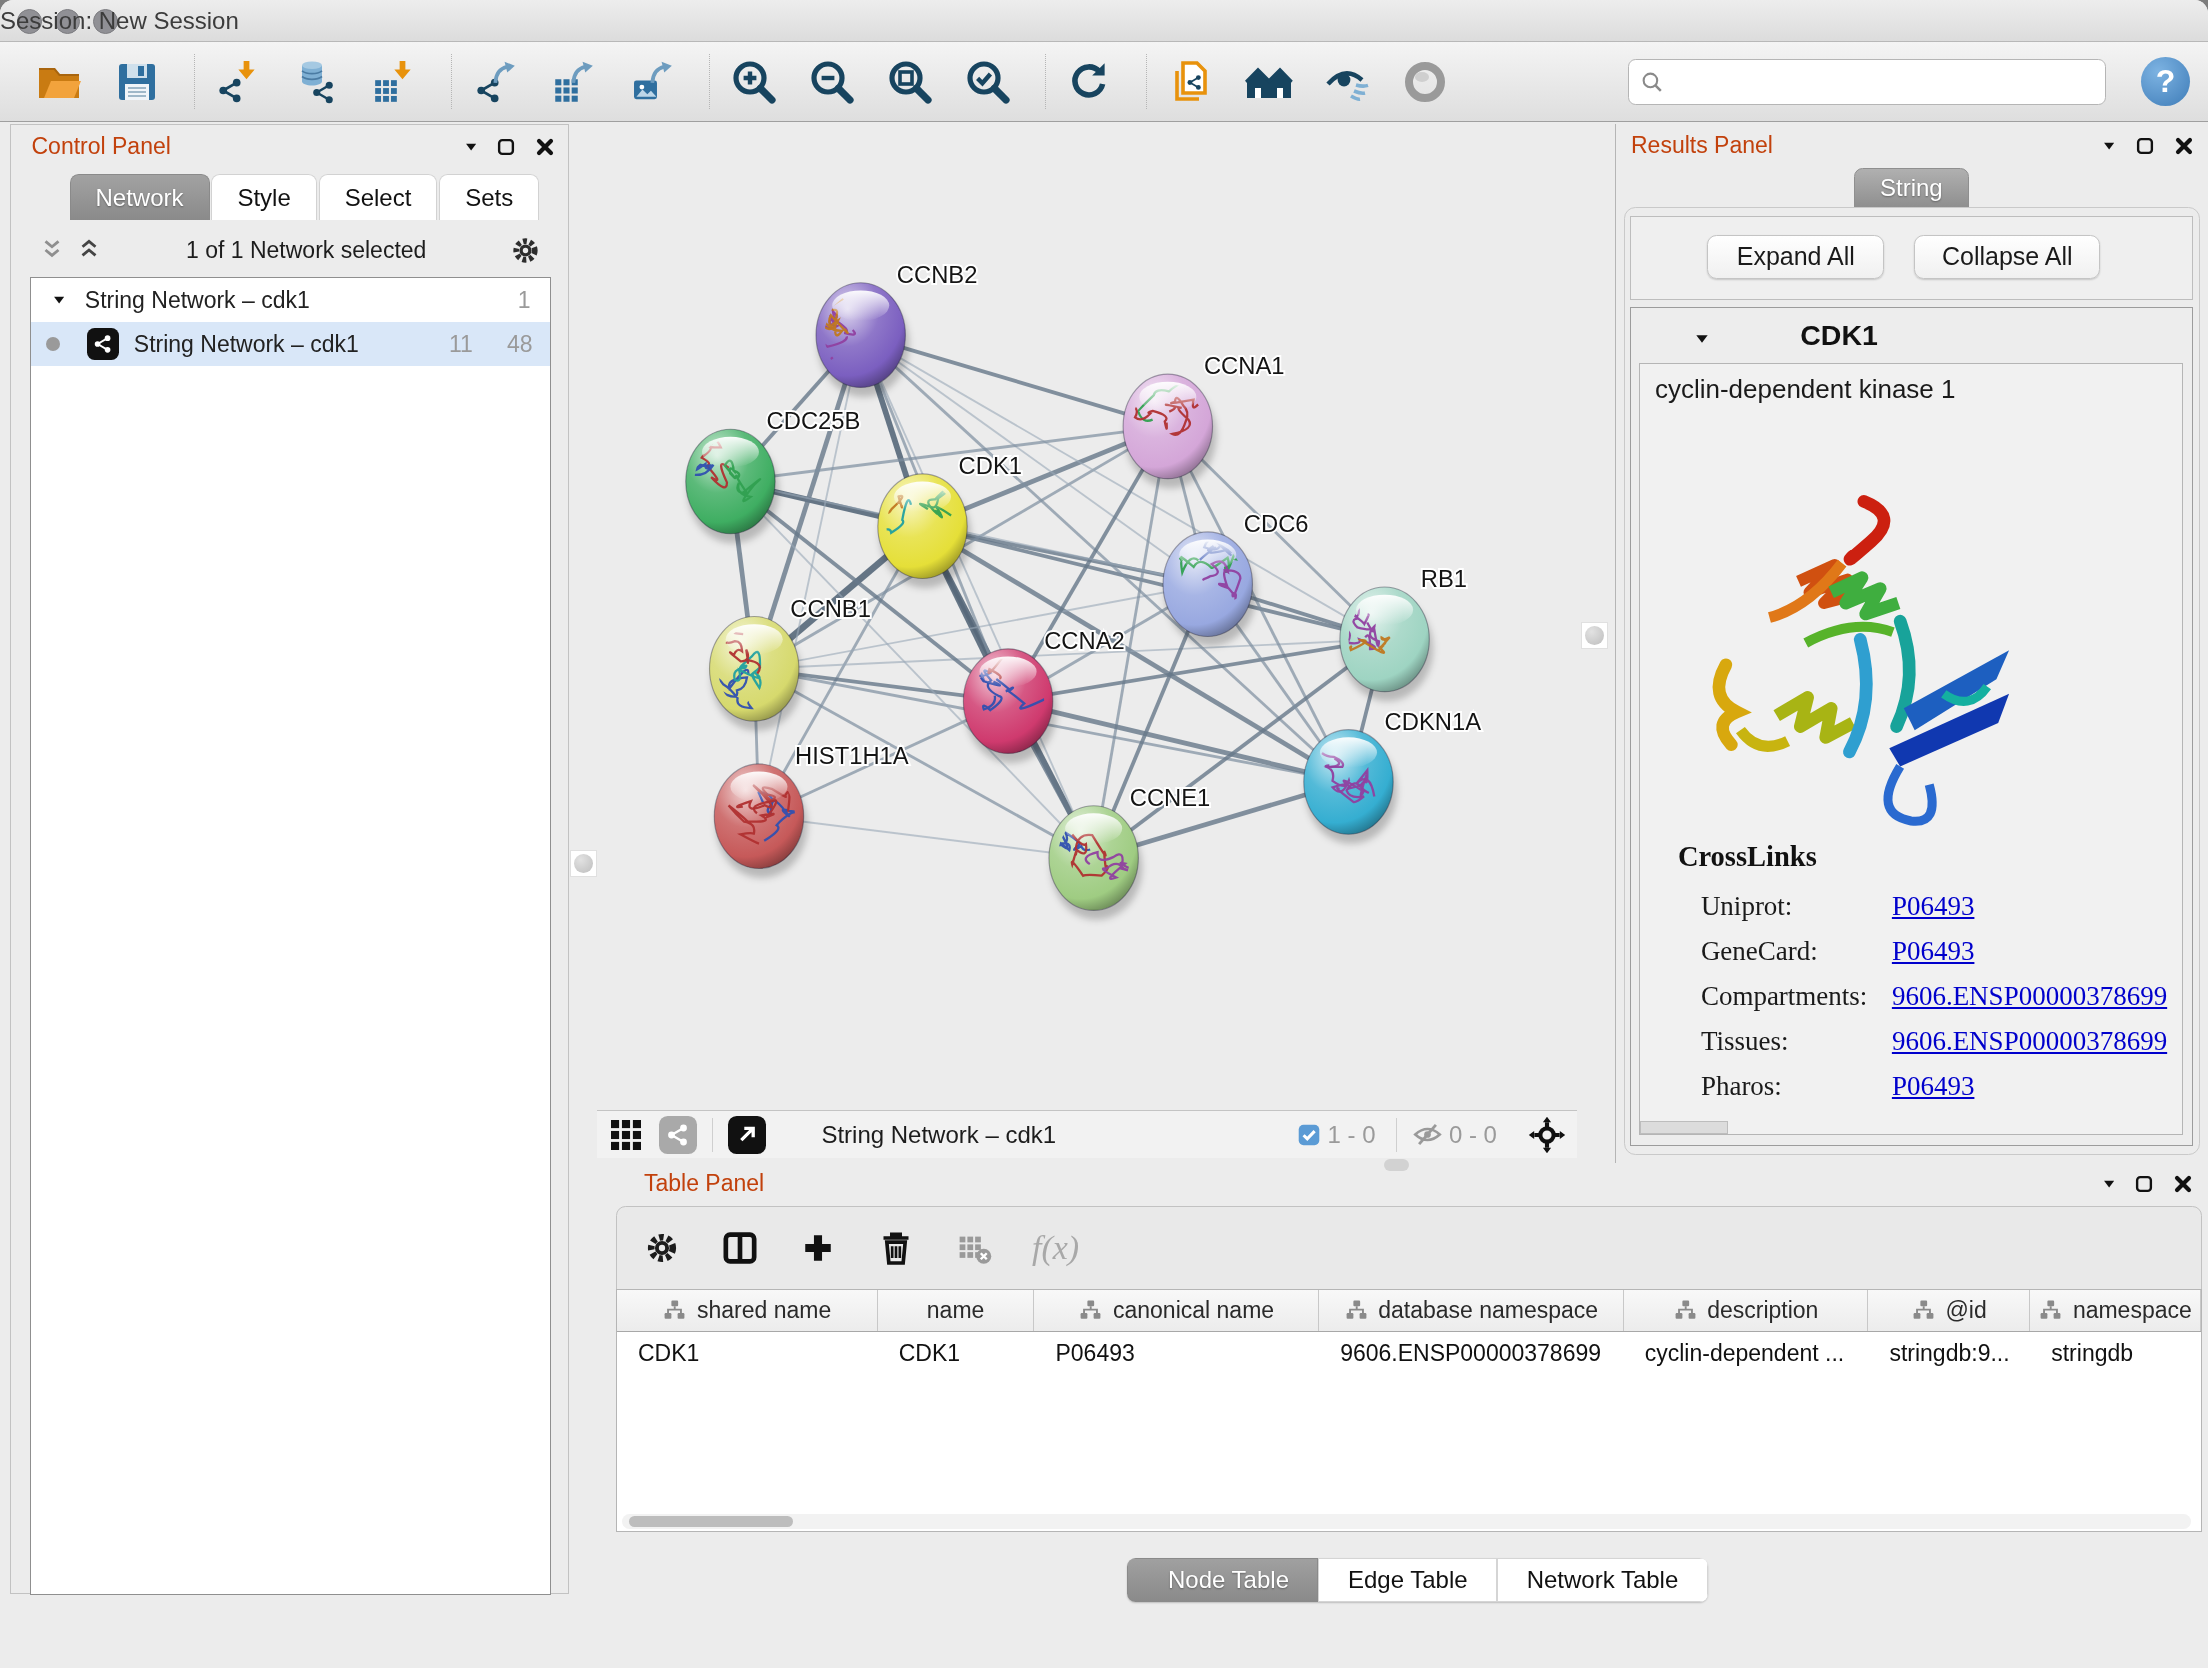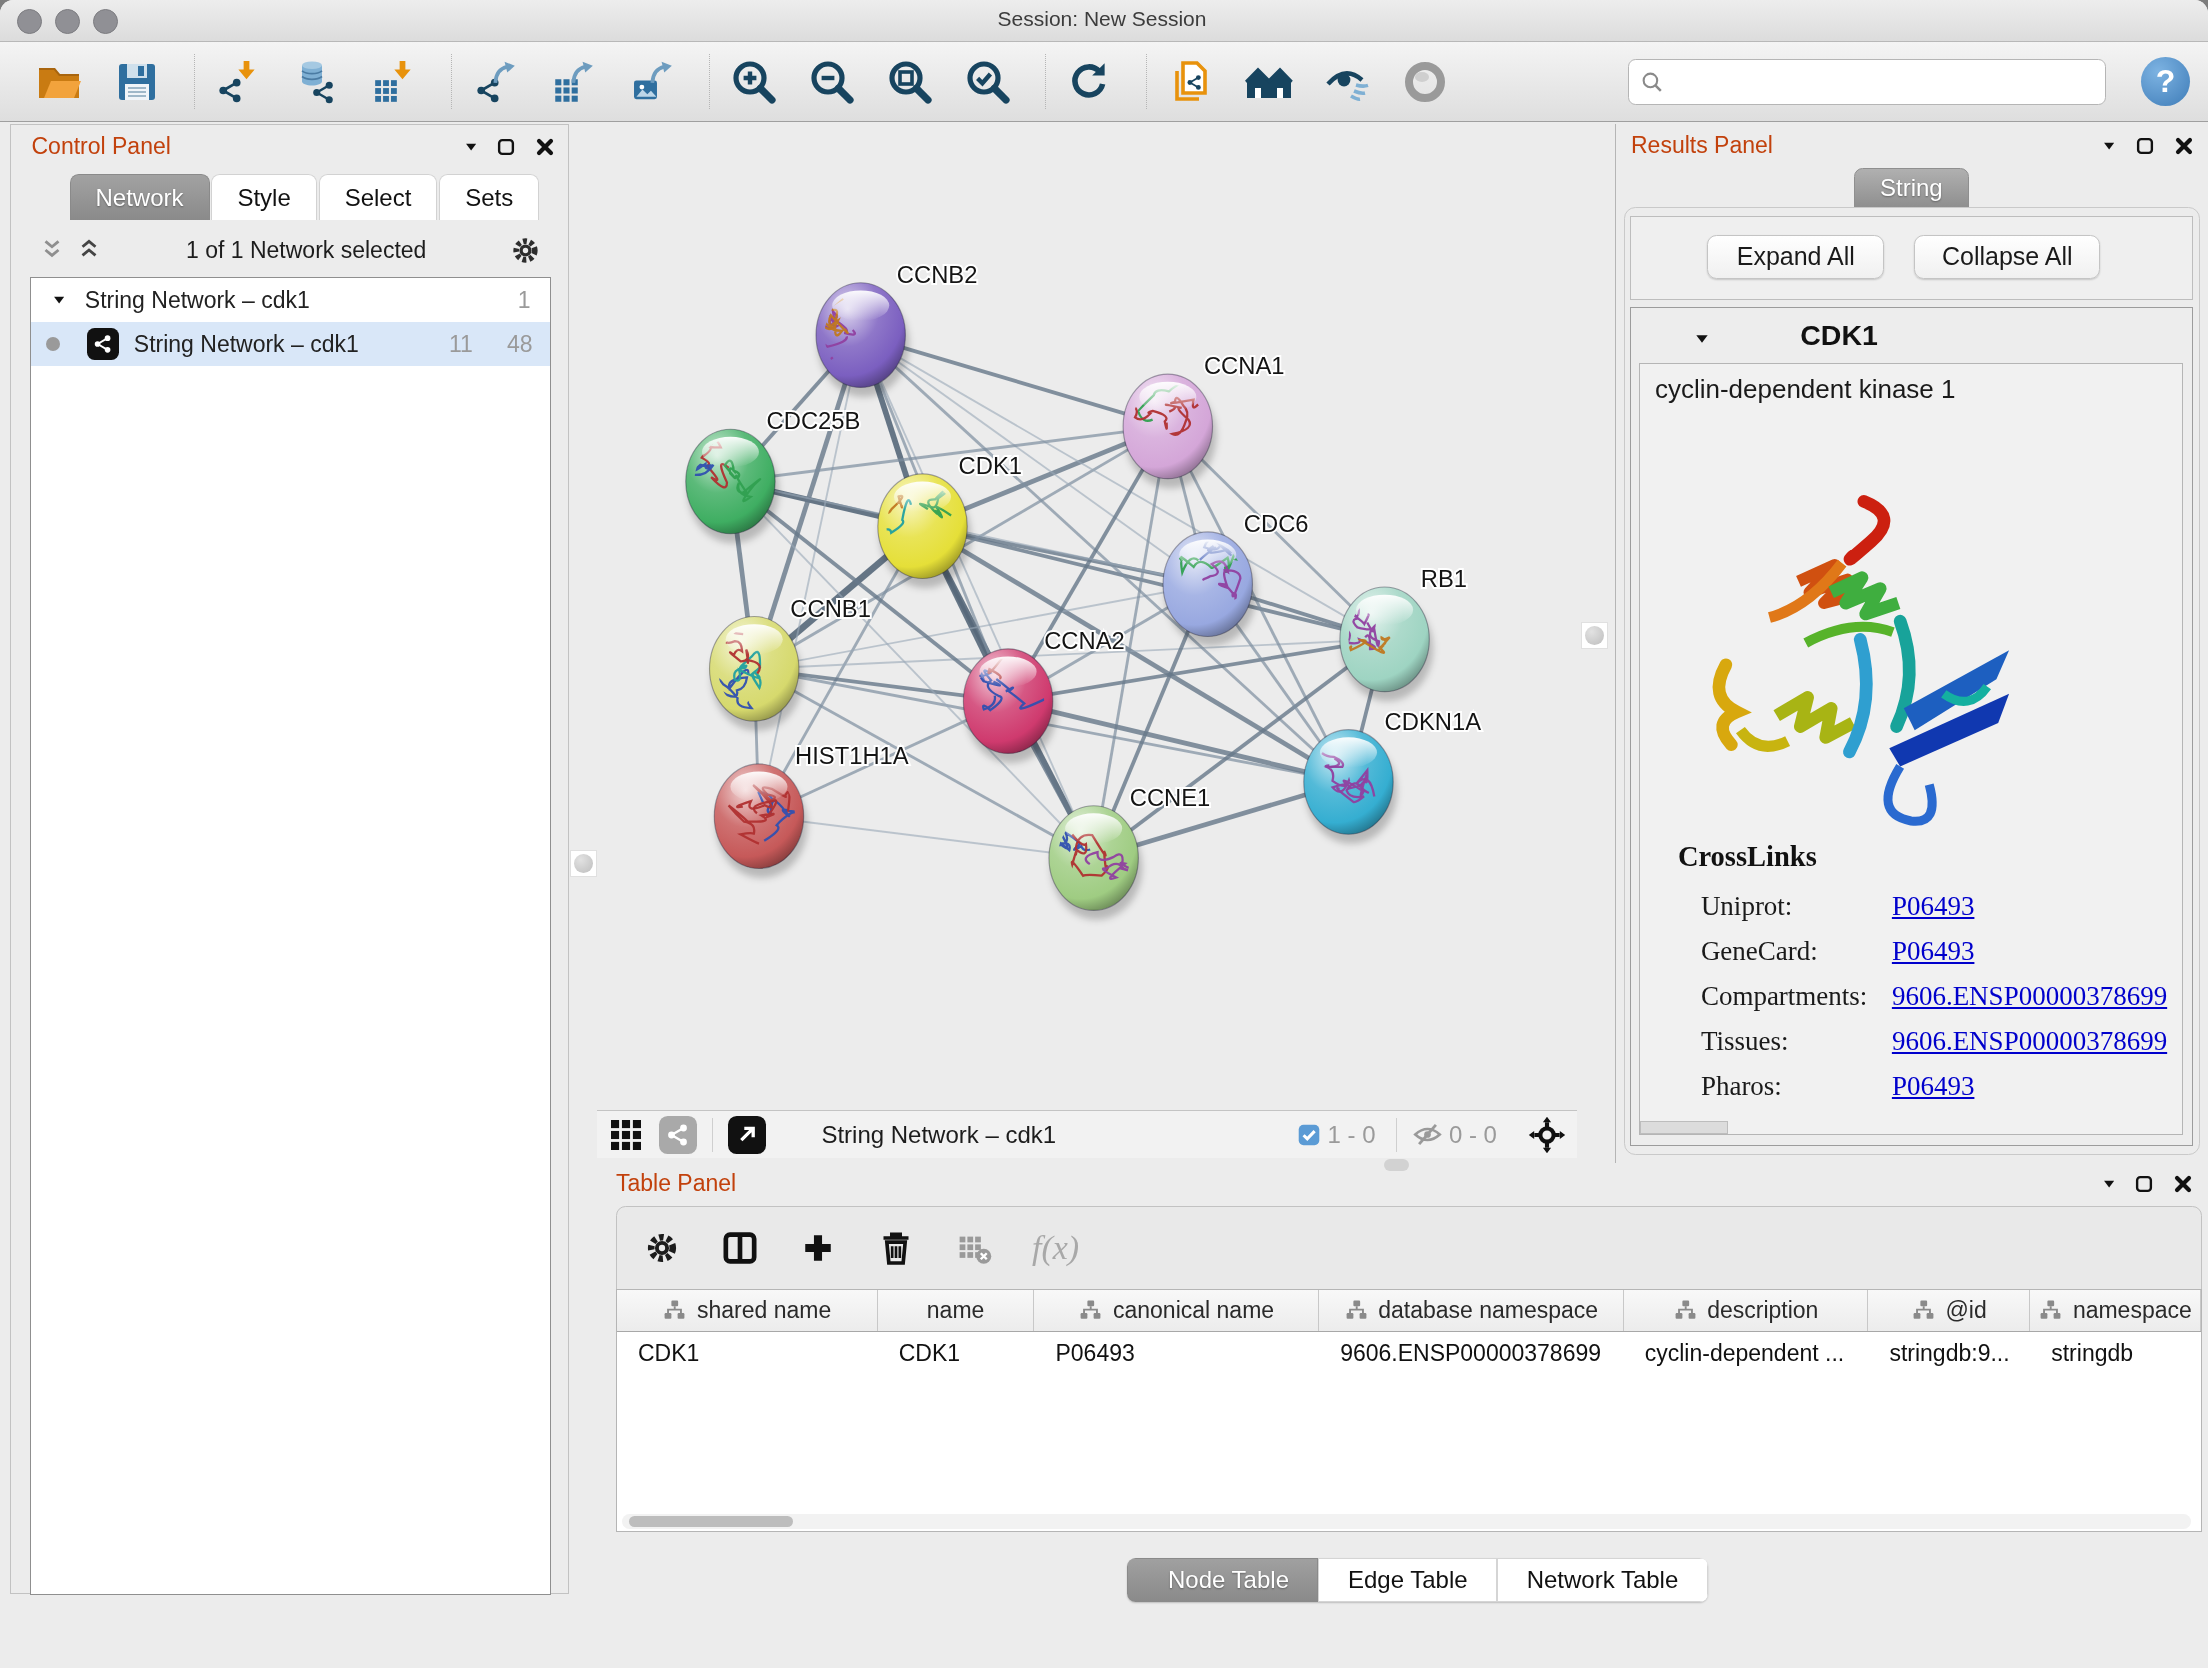--- a/index.html
+++ b/index.html
@@ -5,21 +5,21 @@
   html,body{margin:0;padding:0;background:#7d7d7d;}
   *{box-sizing:border-box;}
   #app{position:relative;width:2208px;height:1668px;background:#ececec;
        font-family:"Liberation Sans",sans-serif;color:#222;overflow:hidden;
        border-radius:13.3px 13.3px 0 0;}
   .abs{position:absolute;}
   
   #titlebar{left:0;top:0;width:2208px;height:42px;
     background:linear-gradient(#ededed,#dcdcdc);border-bottom:1px solid #b8b8b8;}
   .light{width:25px;height:25px;border-radius:50%;background:#909095;border:1px solid #7c7c80;top:8.6px;}
-  #win-title{left:0;right:4px;top:6.7px;text-align:center;font-size:21px;color:#3c3c3c;}
+  #win-title{left:0;right:4px;top:6.7px;text-align:left;font-size:24px;color:#3c3c3c;}
   
   #toolbar{left:0;top:42px;width:2208px;height:80px;
     background:linear-gradient(#f4f4f4,#dedede);border-bottom:1px solid #9f9f9f;
     display:flex;align-items:center;padding-left:32px;}
   .tb-btn{width:53px;height:53px;display:flex;align-items:center;justify-content:center;margin-right:25px;}
   .tb-btn svg{width:48px;height:48px;}
   .tb-sep{width:0;height:55px;border-left:1.9px dotted #b5b5b5;margin:0 17px 0 5.7px;}
   #search-wrap{left:1628px;top:59px;width:478px;height:46px;background:#fff;border:1px solid #b5b5b5;
     border-radius:7.6px;display:flex;align-items:center;padding-left:11.4px;}
   #search-input{border:none;outline:none;font-size:23px;flex:1;background:transparent;height:38px;
@@ -83,21 +83,21 @@
   #gene-desc{left:15px;top:9.5px;font-size:26px;color:#1a1a1a;text-align:center;}
   #protein-img{left:42px;top:112px;}
   #crosslinks{left:38px;top:470px;width:495px;font-family:"Liberation Serif",serif;margin-top:7px;}
   #xl-heading{font-size:28.5px;font-weight:bold;color:#111;margin-bottom:11.4px;}
   .xl-row{display:flex;height:45px;align-items:center;font-size:27px;}
   .xl-label{width:214px;padding-left:23px;color:#1a1a1a;}
   .xl-link{color:#0000cc;text-decoration:underline;}
   #rp-scrollchip{left:0;bottom:0;width:88px;height:13.3px;background:#dcdcdc;border:1px solid #bdbdbd;}
   
   #table-panel{left:616px;top:1162px;width:1586px;height:380px;}
-  #tp-title{left:0;top:7.6px;text-align:center;}
+  #tp-title{left:28px;top:7.6px;text-align:center;}
   #tp-controls{right:7.6px;top:11.4px;}
   #tp-toolbar{left:0;top:44px;width:1586px;height:84px;background:#e9e9e9;border:1px solid #c2c2c2;
     border-radius:9.5px 9.5px 0 0;display:flex;align-items:center;padding-left:27px;gap:40px;}
   #fx-label{font-family:"Liberation Serif",serif;font-style:italic;font-size:34px;color:#a8a8a8;}
   #tp-table{left:0;top:127px;width:1586px;height:243px;background:#fff;border:1px solid #b5b5b5;overflow:hidden;}
   #tp-header{display:flex;height:42px;background:linear-gradient(#f8f8f8,#ececec);border-bottom:1.9px solid #a8a8a8;}
   .th{display:flex;align-items:center;justify-content:center;gap:9.5px;font-size:23px;color:#2a2a2a;
     border-right:1px solid #c8c8c8;overflow:hidden;white-space:nowrap;}
   #tp-row{display:flex;height:42px;}
   .td{font-size:23px;color:#111;padding-left:21px;display:flex;align-items:center;overflow:hidden;white-space:nowrap;}

